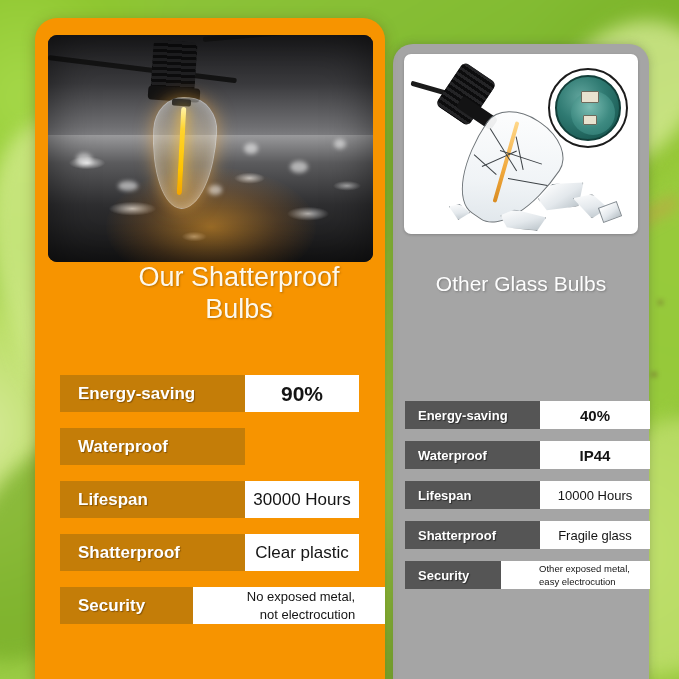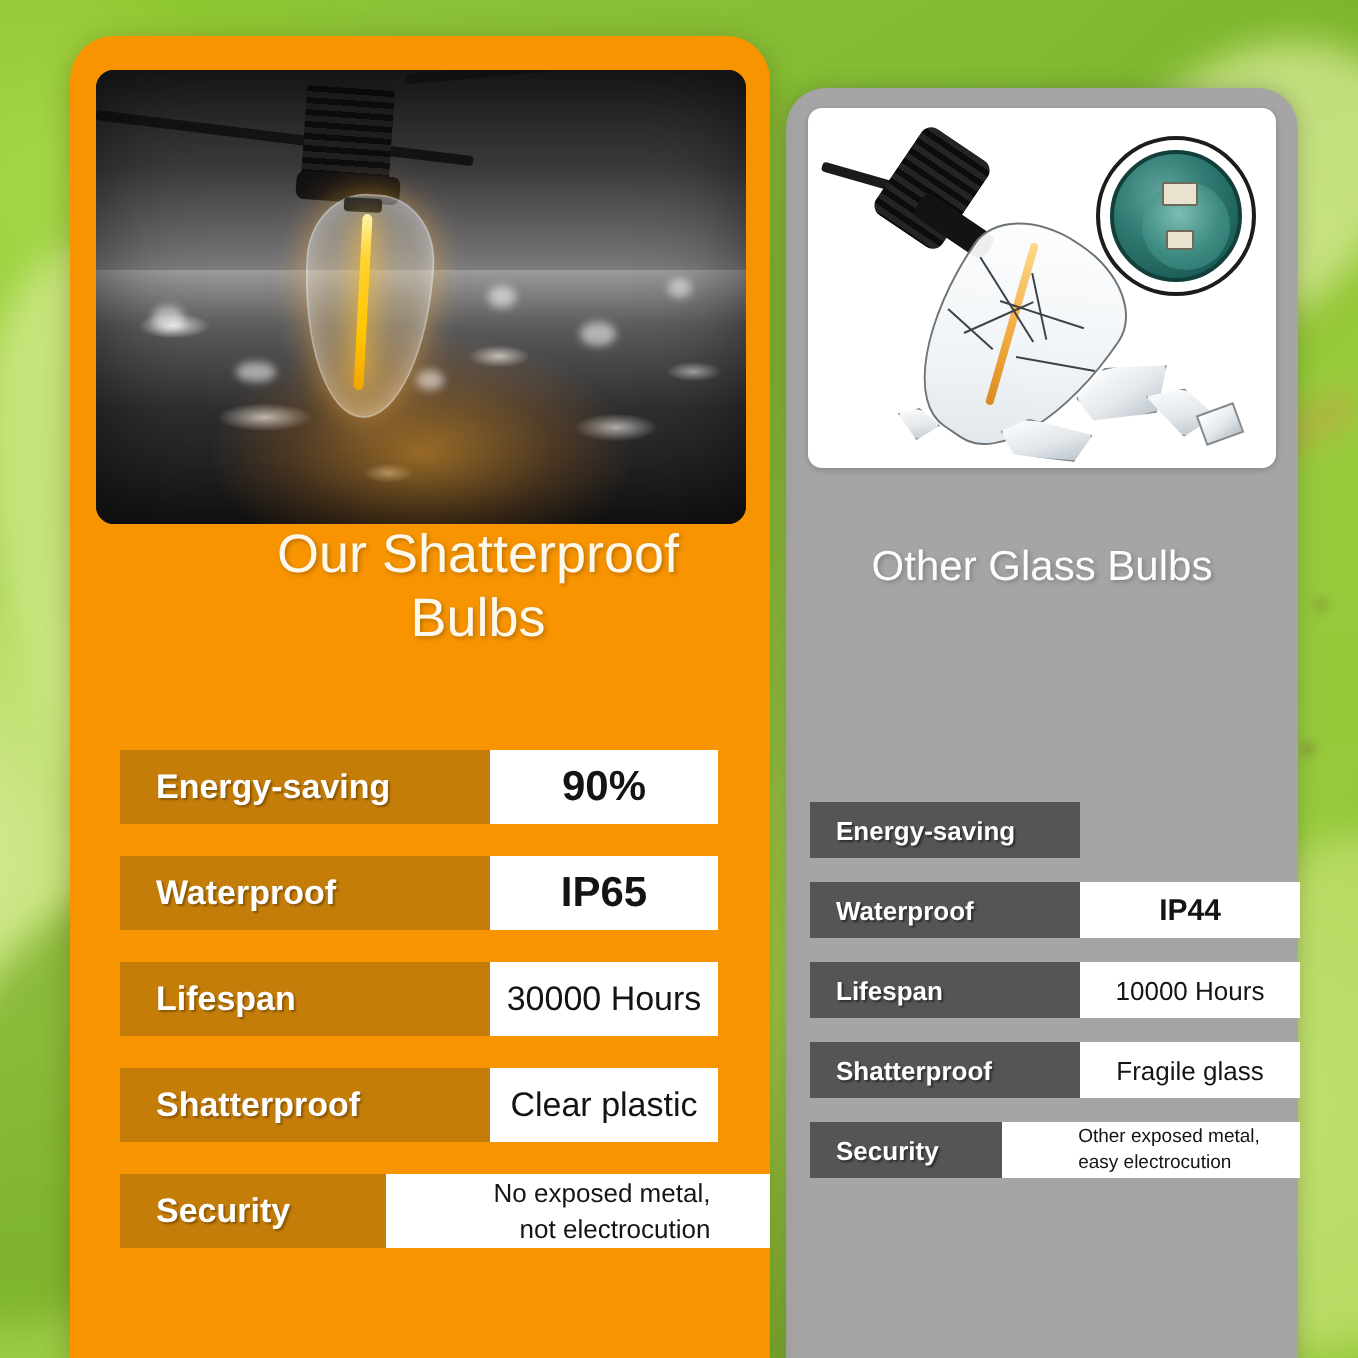--- a/index.html
+++ b/index.html
@@ -218,20 +218,21 @@
           <div class="pg-contact" style="left:26px;top:38px;width:12px;height:8px;"></div>
         </div>
       </div>
     </div>
 
     <div class="title-grey" style="white-space: pre-line;">Other Glass Bulbs</div>
 
     <div class="rows rows-grey">
       <div class="row">
         <div class="cell-label">Energy-saving</div>
+        <div class="cell-value">40%</div>
       </div>
       <div class="row">
         <div class="cell-label">Waterproof</div>
         <div class="cell-value">IP44</div>
       </div>
       <div class="row plain">
         <div class="cell-label">Lifespan</div>
         <div class="cell-value">10000 Hours</div>
       </div>
       <div class="row plain">
@@ -271,21 +272,20 @@
     <div class="title-orange" style="white-space: pre-line;">Our Shatterproof
 Bulbs</div>
 
     <div class="rows rows-orange">
       <div class="row">
         <div class="cell-label">Energy-saving</div>
         <div class="cell-value">90%</div>
       </div>
       <div class="row">
         <div class="cell-label">Waterproof</div>
-        <div class="cell-value">IP65</div>
       </div>
       <div class="row plain">
         <div class="cell-label">Lifespan</div>
         <div class="cell-value">30000 Hours</div>
       </div>
       <div class="row plain">
         <div class="cell-label">Shatterproof</div>
         <div class="cell-value">Clear plastic</div>
       </div>
       <div class="row alt">

